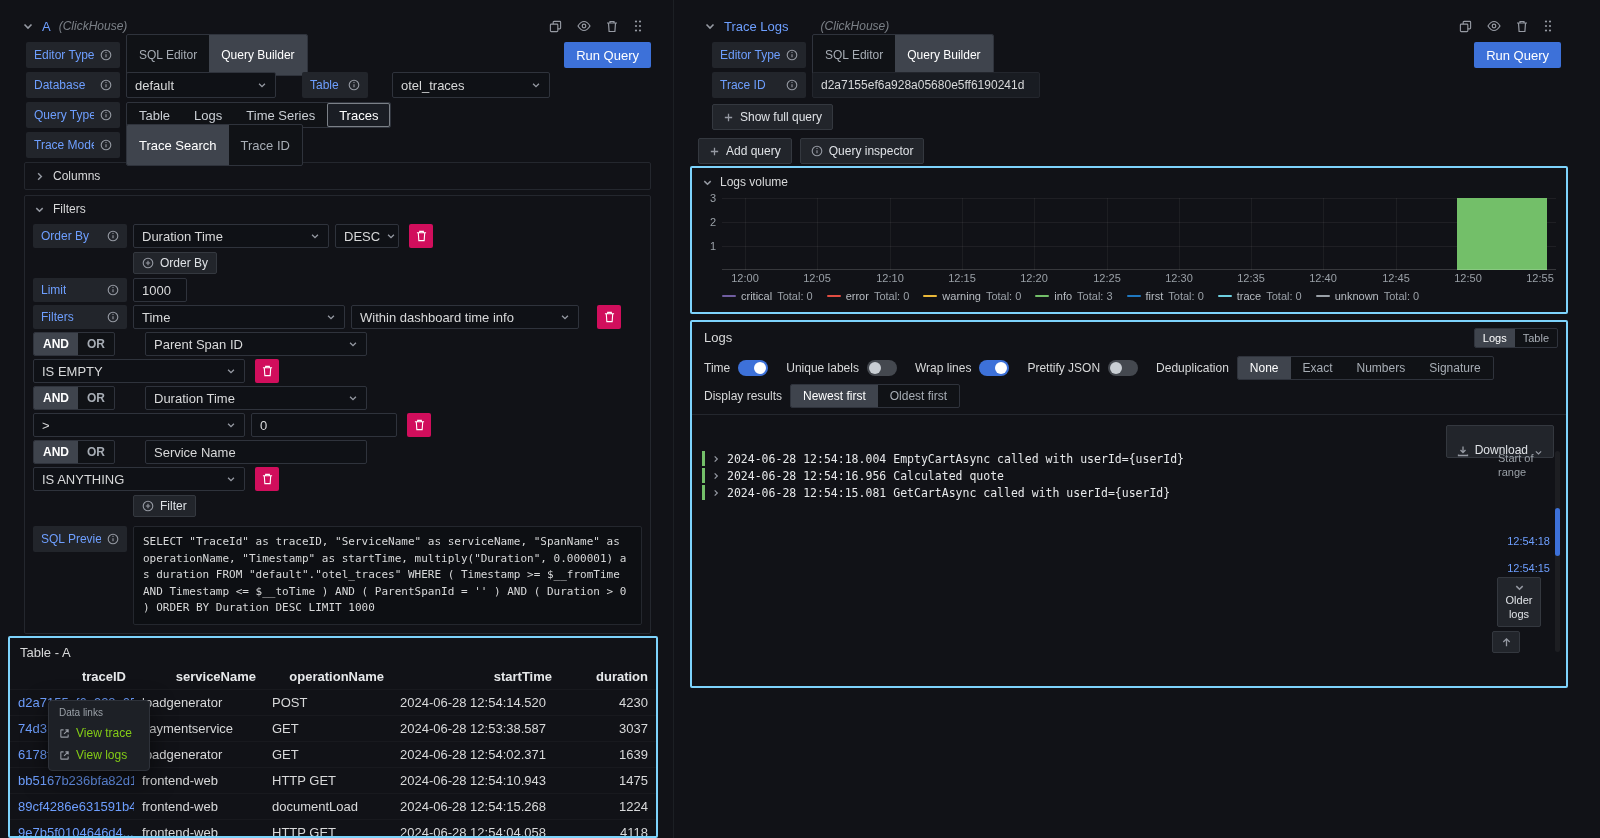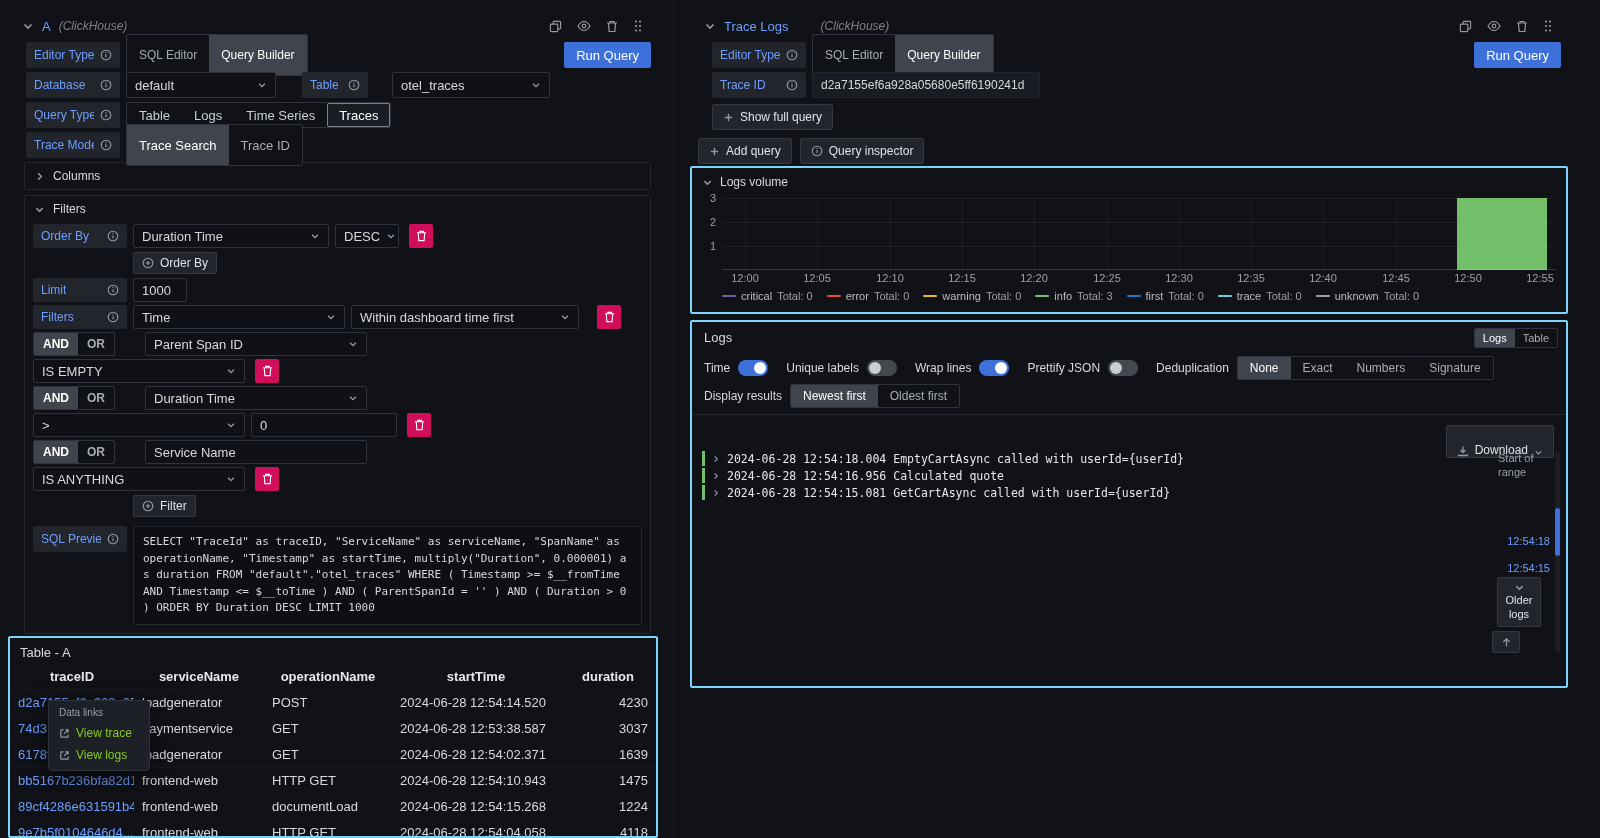--- a/index.html
+++ b/index.html
@@ -78,21 +78,21 @@
 
   .toggle { width:30px; height:16px; border-radius:9px; position:relative; flex:none; }
   .toggle.on  { background:#3d71d9; }
   .toggle.on::after  { content:""; position:absolute; top:2px; right:2px; width:12px; height:12px; border-radius:50%; background:#fff; }
   .toggle.off { background:#44484f; }
   .toggle.off::after { content:""; position:absolute; top:2px; left:2px; width:12px; height:12px; border-radius:50%; background:#c9ced4; }
 
   
   .ptitle { font-size:13px; font-weight:500; color:#d8d9da; padding:7px 10px 4px; }
   .tbl { width:100%; border-collapse:collapse; table-layout:fixed; font-size:13px; }
-  .tbl th { font-weight:700; color:#e6e8ea; text-align:center; padding:5px 8px; white-space:nowrap; }
+  .tbl th { font-weight:700; color:#e6e8ea; text-align:right; padding:5px 8px; white-space:nowrap; }
   .tbl td { padding:5px 8px; white-space:nowrap; overflow:hidden; color:#d8d9da;
             border-top:1px solid rgba(255,255,255,0.03); }
   .num { text-align:right; }
   .tlink { color:#6e9fff; }
 
   .menu { position:absolute; left:38px; top:62px; width:102px; background:#1d2026; border:1px solid #2e323a;
           border-radius:4px; box-shadow:0 8px 24px rgba(0,0,0,.55); padding:4px; z-index:5; }
   .menu .mh { font-size:10px; color:#9aa0a7; padding:2px 6px 4px; }
   .menu .mi { display:flex; gap:6px; align-items:center; font-size:12px; color:#84cc16; padding:4px 6px; border-radius:2px; }
 
@@ -366,21 +366,21 @@
         </span>
         <span class="select" style="width:212px;">
           <span>Time</span>
           <span class="icon">
             <svg width="10" height="10" viewBox="0 0 12 12" fill="none" stroke="currentColor" stroke-width="1.6">
                 <path d="M2.5 4.5 6 8l3.5-3.5"></path>
               </svg>
             </span>
         </span>
         <span class="select" style="width:228px;">
-          <span>Within dashboard time first</span>
+          <span>Within dashboard time info</span>
           <span class="icon">
             <svg width="10" height="10" viewBox="0 0 12 12" fill="none" stroke="currentColor" stroke-width="1.6">
                 <path d="M2.5 4.5 6 8l3.5-3.5"></path>
               </svg>
             </span>
         </span>
         <button class="btn-danger" style="margin-left:12px;">
           <svg width="11" height="12" viewBox="0 0 12 13" fill="none" stroke="currentColor" stroke-width="1.2">
               <path d="M1 3h10M4 3V1.5h4V3M2.5 3l.6 8.5h5.8L9.5 3"></path>
             </svg>

